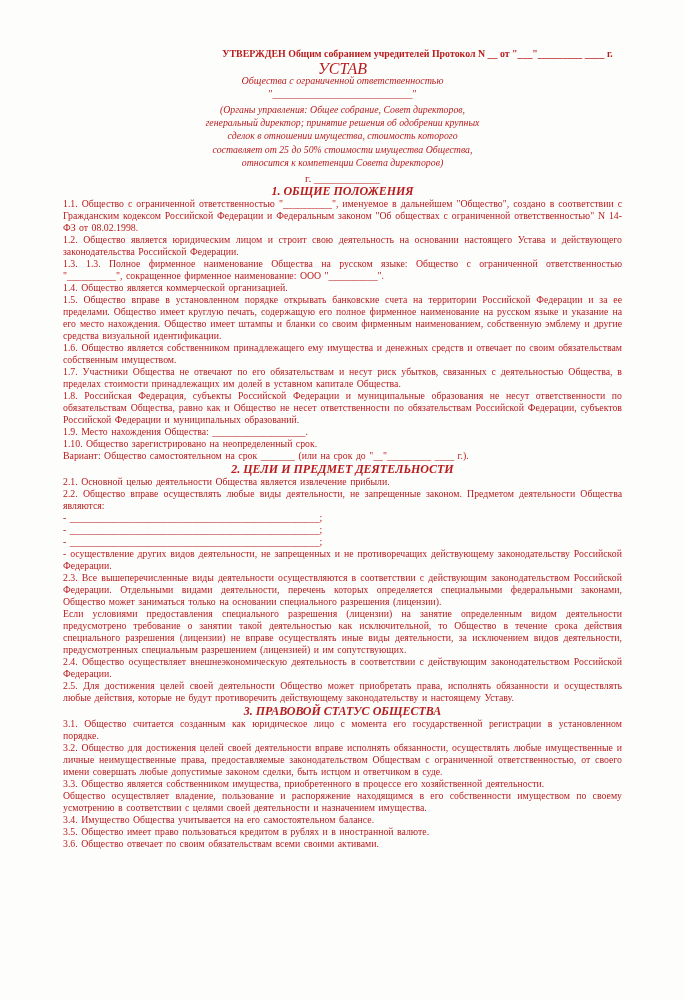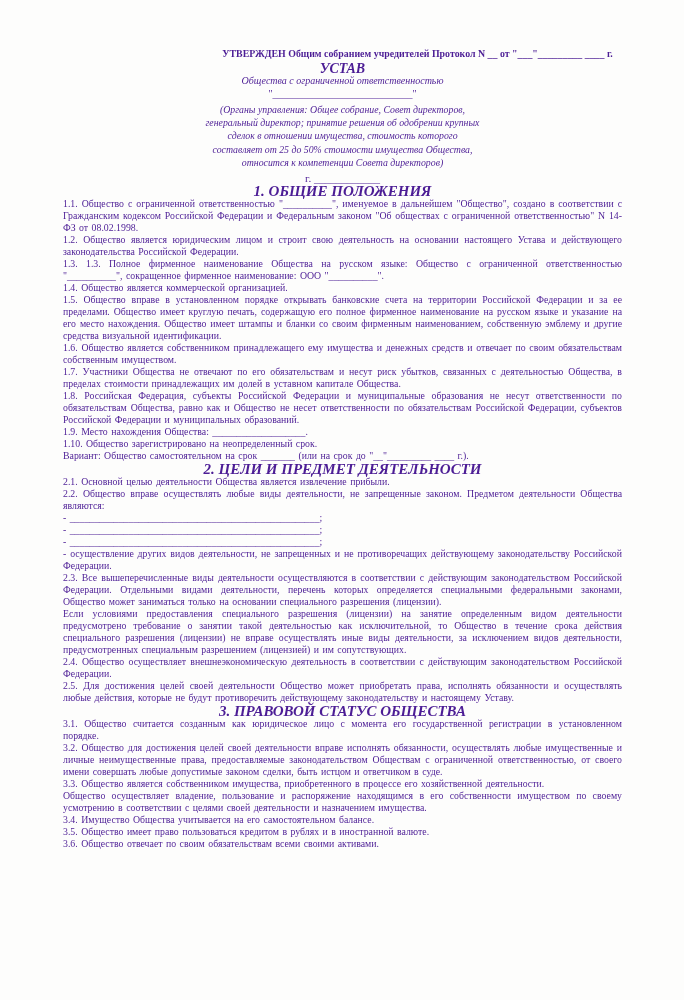--- a/index.html
+++ b/index.html
@@ -9,36 +9,36 @@
   }
   .page {
     position: relative;
     width: 684px;
     height: 1000px;
     margin: 0 auto;
     background: #fdfdfc;
     box-sizing: border-box;
     padding: 48px 62px 0 63px;
     font-family: "Liberation Serif", "DejaVu Serif", serif;
-    color: #4c1d95;
+    color: #b91c1c;
     overflow: hidden;
   }
   .approval {
     font-weight: bold;
     font-size: 9.9px;
     line-height: 12.5px;
     text-align: center;
     padding-left: 150px;
     white-space: nowrap;
   }
   .doc-title {
     text-align: center;
-    font-weight: bold;
+    font-weight: normal;
     font-style: italic;
-    font-size: 14px;
+    font-size: 16px;
     line-height: 13px;
     margin-top: 1px;
   }
   .doc-subtitle {
     text-align: center;
     font-style: italic;
     font-size: 10px;
     line-height: 12px;
   }
   .name-blank {
@@ -56,21 +56,21 @@
   .city-line {
     text-align: center;
     font-size: 11px;
     line-height: 11px;
     margin-top: 3px;
   }
   .section-heading {
     text-align: center;
     font-weight: bold;
     font-style: italic;
-    font-size: 15px;
+    font-size: 12px;
     line-height: 12.2px;
     margin: 1px 0 1px 0;
     font-family: Liberation Serif, serif;
   }
   .para {
     font-size: 9.8px;
     line-height: 12px;
     text-align: justify;
     margin: 0;
     word-spacing: 1px;

